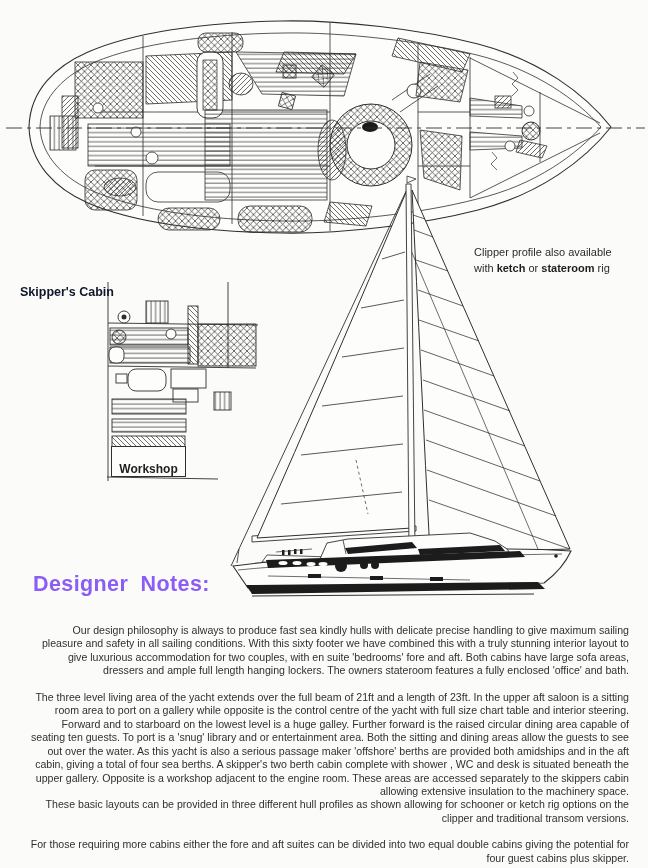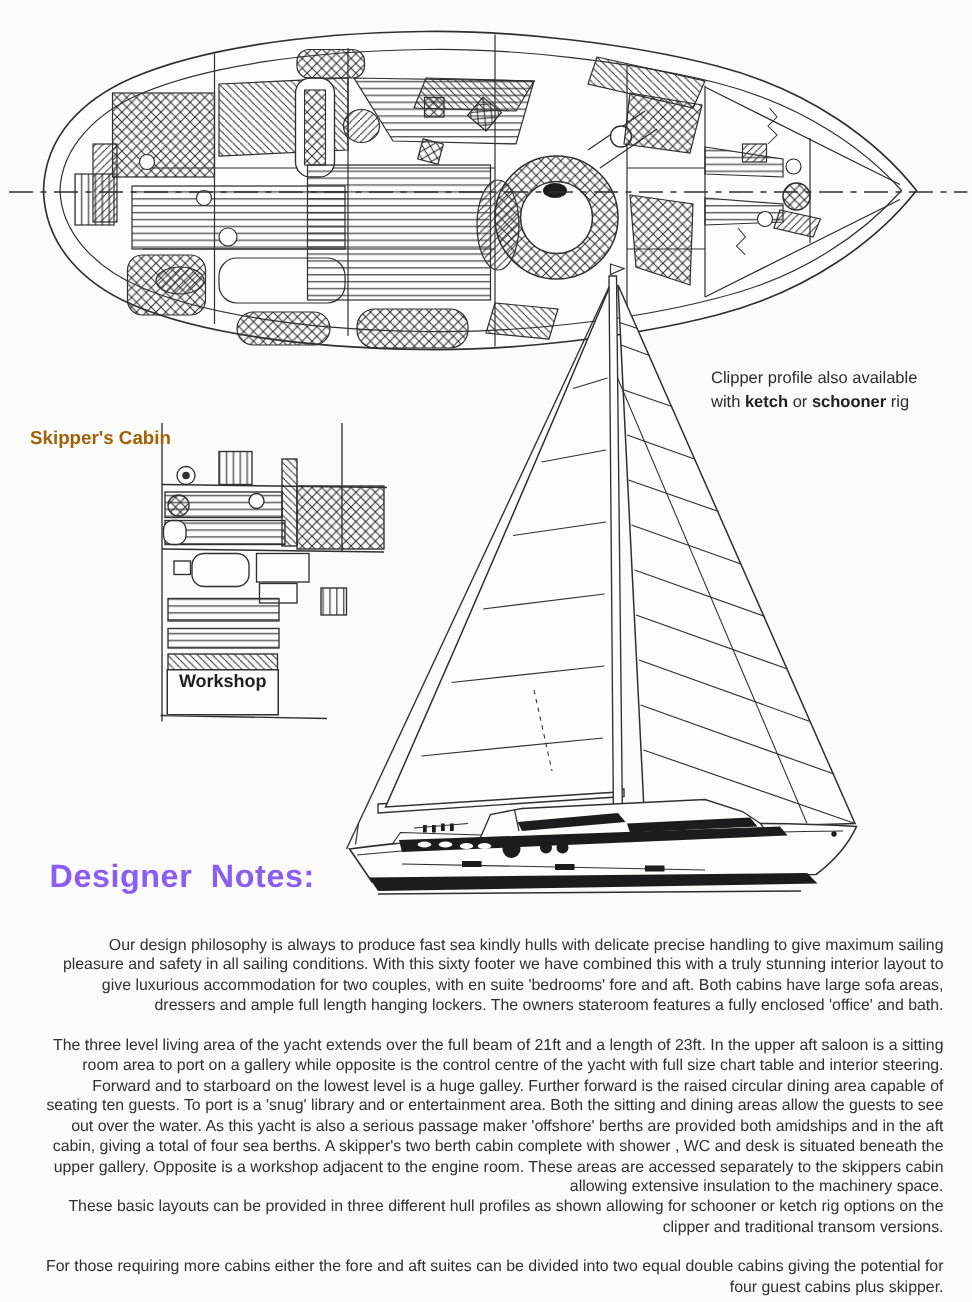--- a/index.html
+++ b/index.html
@@ -4,27 +4,27 @@
 <style>
   html,body{margin:0;padding:0;background:#e8e8e6;}
   #page{
     position:relative;width:648px;height:868px;margin:0 auto;
     background:#fbfbf9;overflow:hidden;
     font-family:"Liberation Sans","DejaVu Sans",sans-serif;
     color:#2e2e2e;
   }
   svg{position:absolute;display:block;}
   .lbl{position:absolute;white-space:nowrap;}
-  #skipper-label{left:20px;top:285px;font-size:12.5px;font-weight:bold;color:#a16207;}
+  #skipper-label{left:20px;top:285px;font-size:12.5px;font-weight:bold;color:#0f172a;}
   #clipper-note{left:474px;top:245px;font-size:11px;line-height:15.5px;color:#2b2b2b;}
   #clipper-note b{font-weight:bold;color:#1e1e1e;margin-top:24px;}
   #workshop-box{
     position:absolute;left:111px;top:446px;width:73px;height:29px;
     border:1.6px solid #2f2f2f;background:#fdfdfc;
-    display:flex;align-items:flex-start;justify-content:center;
+    display:flex;align-items:flex-end;justify-content:center;
     font-size:12px;font-weight:bold;color:#1e1e1e;
   }
   #designer-heading{
     left:33px;top:572px;font-size:21.5px;font-weight:bold;color:#8b5cf6;
     letter-spacing:.4px;word-spacing:6px;
   }
   #notes{
     position:absolute;left:30px;top:624px;width:599px;
     font-size:10.6px;line-height:13.45px;color:#303030;
   }
@@ -249,21 +249,21 @@
         <line x1="252" y1="596" x2="534" y2="594" stroke-width="1"></line>
         <line x1="237" y1="563" x2="239" y2="549" stroke-width="0.8"></line>
       </g>
     </g>
   </svg>
 
   <div class="lbl" id="skipper-label">Skipper's Cabin</div>
 
   <div class="lbl" id="clipper-note">
     <span>Clipper profile also available</span><br>
-    <span><span>with </span><b>ketch</b><span> or </span><b>schooner</b><span> rig</span></span>
+    <span><span>with </span><b>ketch</b><span> or </span><b>stateroom</b><span> rig</span></span>
   </div>
 
   <div id="workshop-box">
     <span>Workshop</span>
   </div>
 
   <div class="lbl" id="designer-heading">Designer Notes:</div>
 
   <div id="notes">
     <p> Our design philosophy is always to produce fast sea kindly hulls with delicate precise handling to give maximum sailing pleasure and safety in all sailing conditions.  With this sixty footer we have combined this with a truly stunning interior layout to give luxurious accommodation for two couples, with en suite 'bedrooms' fore and aft. Both cabins have large sofa areas, dressers and ample full length hanging lockers. The owners stateroom features a fully enclosed 'office' and bath.</p>

